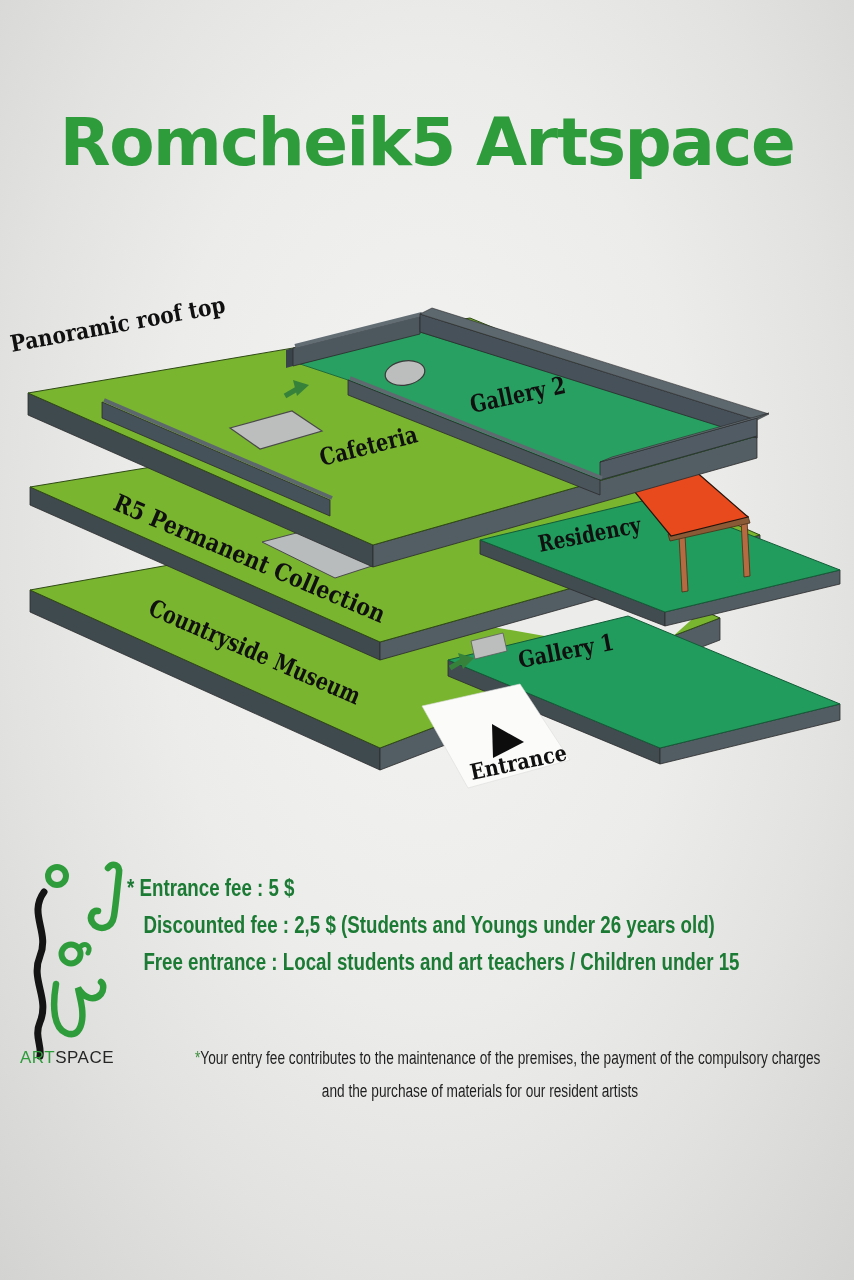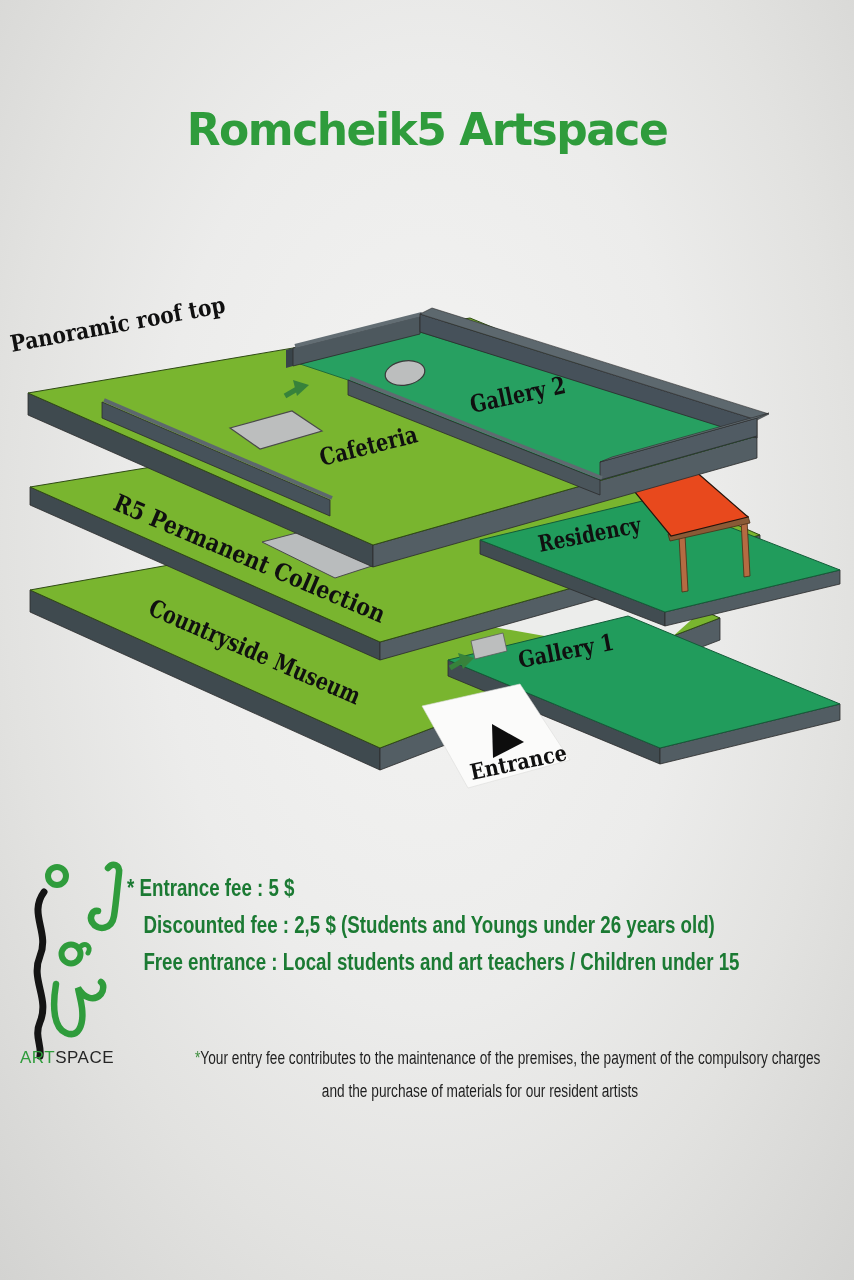--- a/index.html
+++ b/index.html
@@ -4,21 +4,21 @@
 <style>
   html,body{margin:0;padding:0;}
   body{
     width:854px;height:1280px;overflow:hidden;position:relative;
     background:radial-gradient(ellipse at 50% 42%, #f4f4f3 0%, #ececeb 45%, #e2e2e0 70%, #d3d3d1 100%);
     font-family:"Liberation Sans", sans-serif;
   }
   .title{
     position:absolute;top:104px;left:0;width:854px;margin:0;
     text-align:center;font-family:"DejaVu Sans", sans-serif;
-    font-weight:bold;font-size:44px;letter-spacing:-1.5px;color:#2f9c3c;
+    font-weight:bold;font-size:66px;letter-spacing:-1.5px;color:#2f9c3c;
   }
   #diagram{position:absolute;top:0;left:0;}
   .floor-label{font-family:"DejaVu Serif", serif;font-weight:bold;fill:#101010;}
   .fees{
     position:absolute;left:127px;top:869px;color:#1b7a33;
     font-weight:bold;font-size:24px;line-height:37px;white-space:nowrap;
     transform:scaleX(0.78);transform-origin:left top;
   }
   .fees .indent{padding-left:21px;}
   .note{

